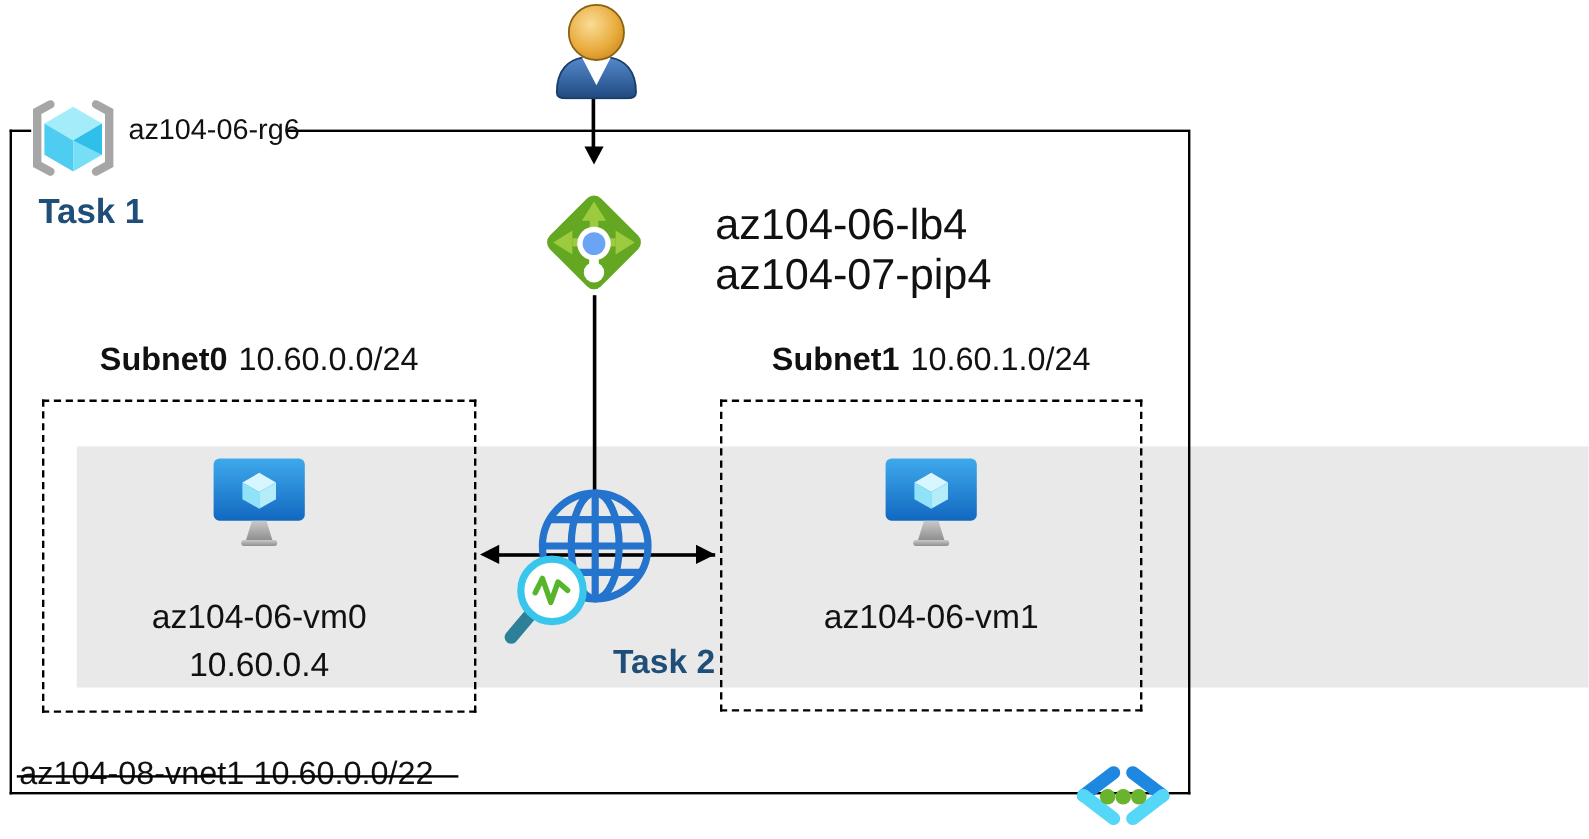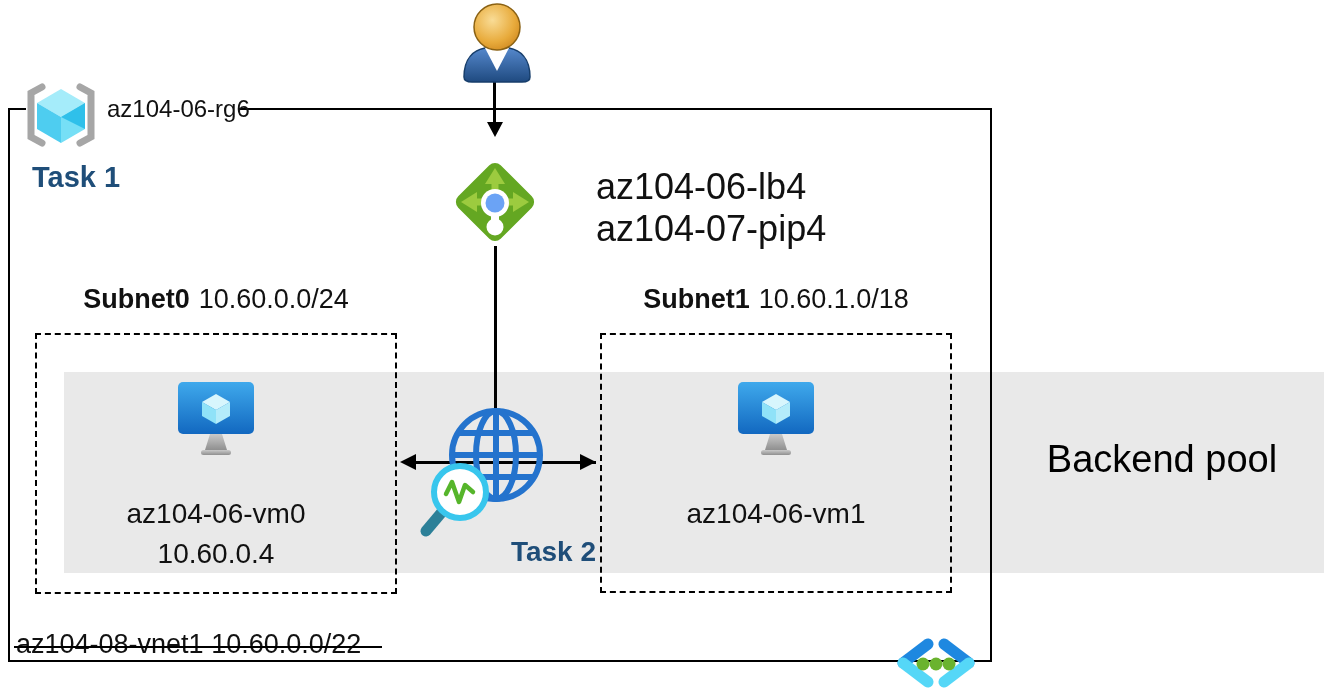--- a/index.html
+++ b/index.html
@@ -173,34 +173,33 @@
 
   <div class="label" id="lb-label">
     <div>az104-06-lb4</div>
     <div>az104-07-pip4</div>
   </div>
 
   <div class="subnet-label" id="subnet0-label">
     <span class="subnet-name">Subnet0</span><span>10.60.0.0/24</span>
   </div>
   <div class="subnet-label" id="subnet1-label">
-    <span class="subnet-name">Subnet1</span><span>10.60.1.0/18</span>
+    <span class="subnet-name">Subnet1</span><span>10.60.1.0/24</span>
   </div>
 
   <div class="vm-label" id="vm0-label">
     <div>az104-06-vm0</div>
     <div>10.60.0.4</div>
   </div>
   <div class="vm-label" id="vm1-label">
     <div>az104-06-vm1</div>
   </div>
 
   <div class="label" id="task2">Task 2</div>
 
-  <div class="label" id="backend-pool">Backend pool</div>
 
   <div class="label" id="vnet-label">
     <span>az104-08-vnet1</span>
     <span>10.60.0.0/22</span>
   </div>
   <div id="vnet-strike" class="abs"></div>
 
 </div>
 
 </body></html>

